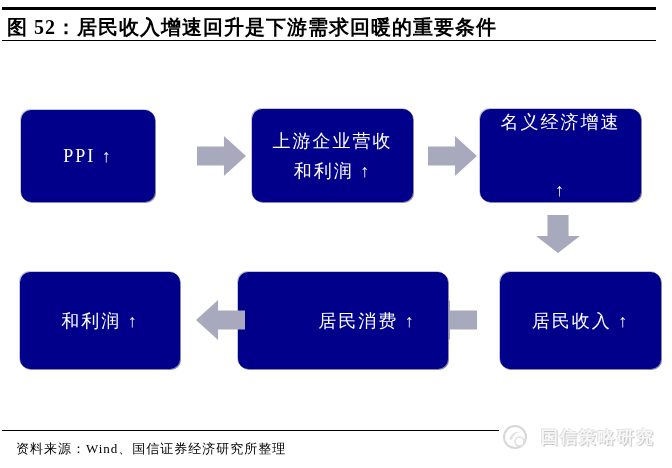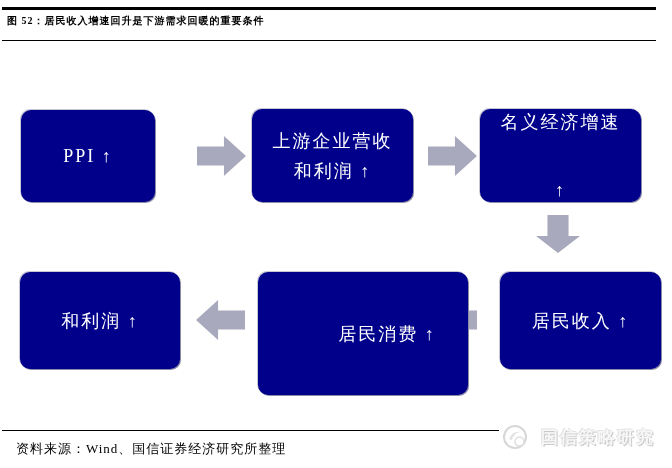--- a/index.html
+++ b/index.html
@@ -9,39 +9,39 @@
     background:#ffffff;
     font-family:"Liberation Serif","DejaVu Serif",serif;
     overflow:hidden;
   }
   .rule{position:absolute;left:2px;width:654px;background:#000;}
   .rule-thick{top:7px;height:3px;}
   .rule-thin{top:40px;height:1px;}
   .rule-footer{top:430px;height:1px;}
   .fig-title{
     position:absolute;left:7px;top:14px;
-    font-size:10px;font-weight:bold;color:#000;
+    font-size:20px;font-weight:bold;color:#000;
     letter-spacing:1px;white-space:nowrap;
   }
   .node{
     position:absolute;
     background:#00008B;
     border-radius:10px;
     box-shadow:-1px -1px 0 #c6c6d2, 1px 1px 0 #8a8aa6;
     color:#ffffff;
     display:flex;flex-direction:column;
     align-items:center;justify-content:center;
     font-size:18px;line-height:30px;letter-spacing:2px;
     text-align:center;
   }
   .n1{left:21px;top:110px;width:134px;height:92px;}
   .n2{left:252px;top:109px;width:161px;height:93px;}
   .n3{left:480px;top:109px;width:161px;height:93px;gap:38px;}
   .n4{left:500px;top:272px;width:161px;height:97px;}
-  .n5{left:258px;top:272px;width:162px;height:123px;padding-left:48px;}
+  .n5{left:238px;top:272px;width:162px;height:97px;padding-left:48px;}
   .n6{left:20px;top:272px;width:160px;height:97px;}
   .arrow{position:absolute;background:#A9A9BE;}
   .arrow-right{
     width:49px;height:40px;
     clip-path:polygon(0 26%,55% 26%,55% 0,100% 50%,55% 100%,55% 74%,0 74%);
   }
   .arrow-left{
     width:49px;height:40px;
     clip-path:polygon(100% 26%,45% 26%,45% 0,0 50%,45% 100%,45% 74%,100% 74%);
   }

